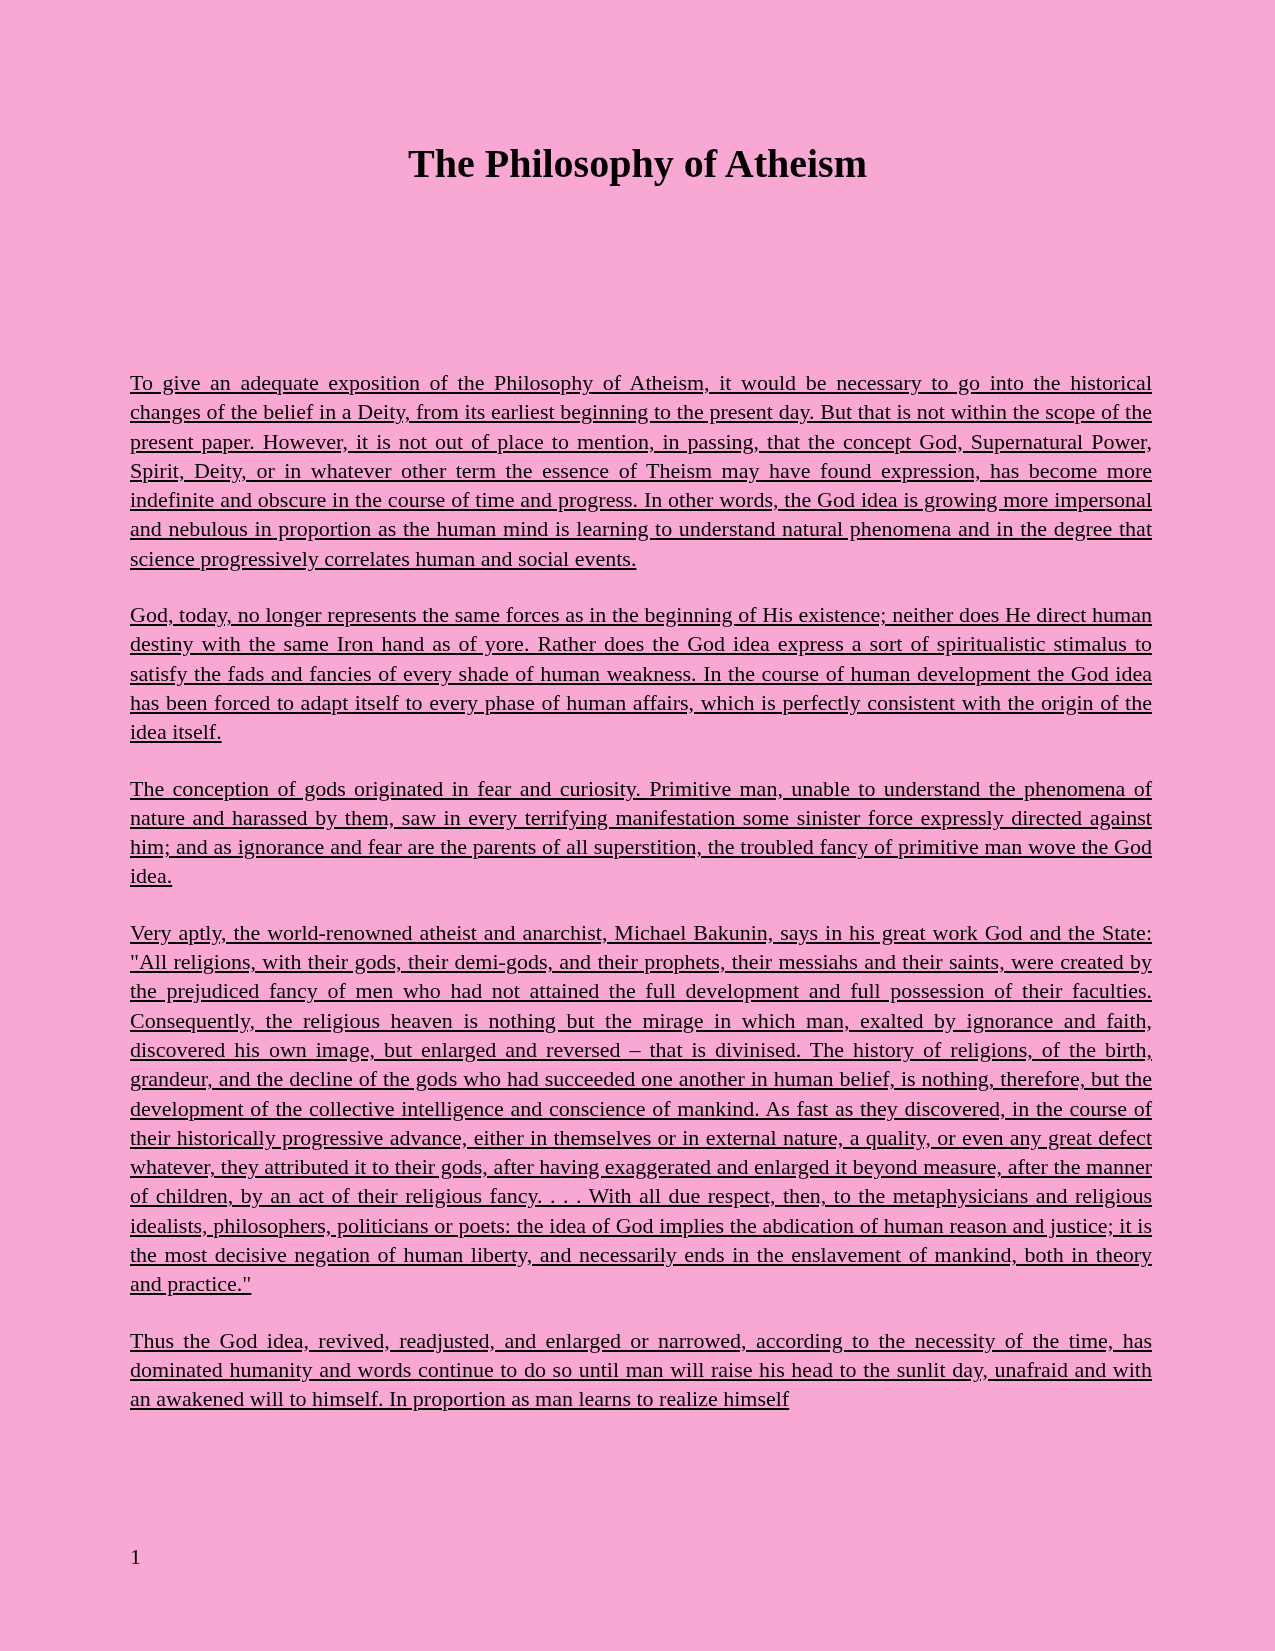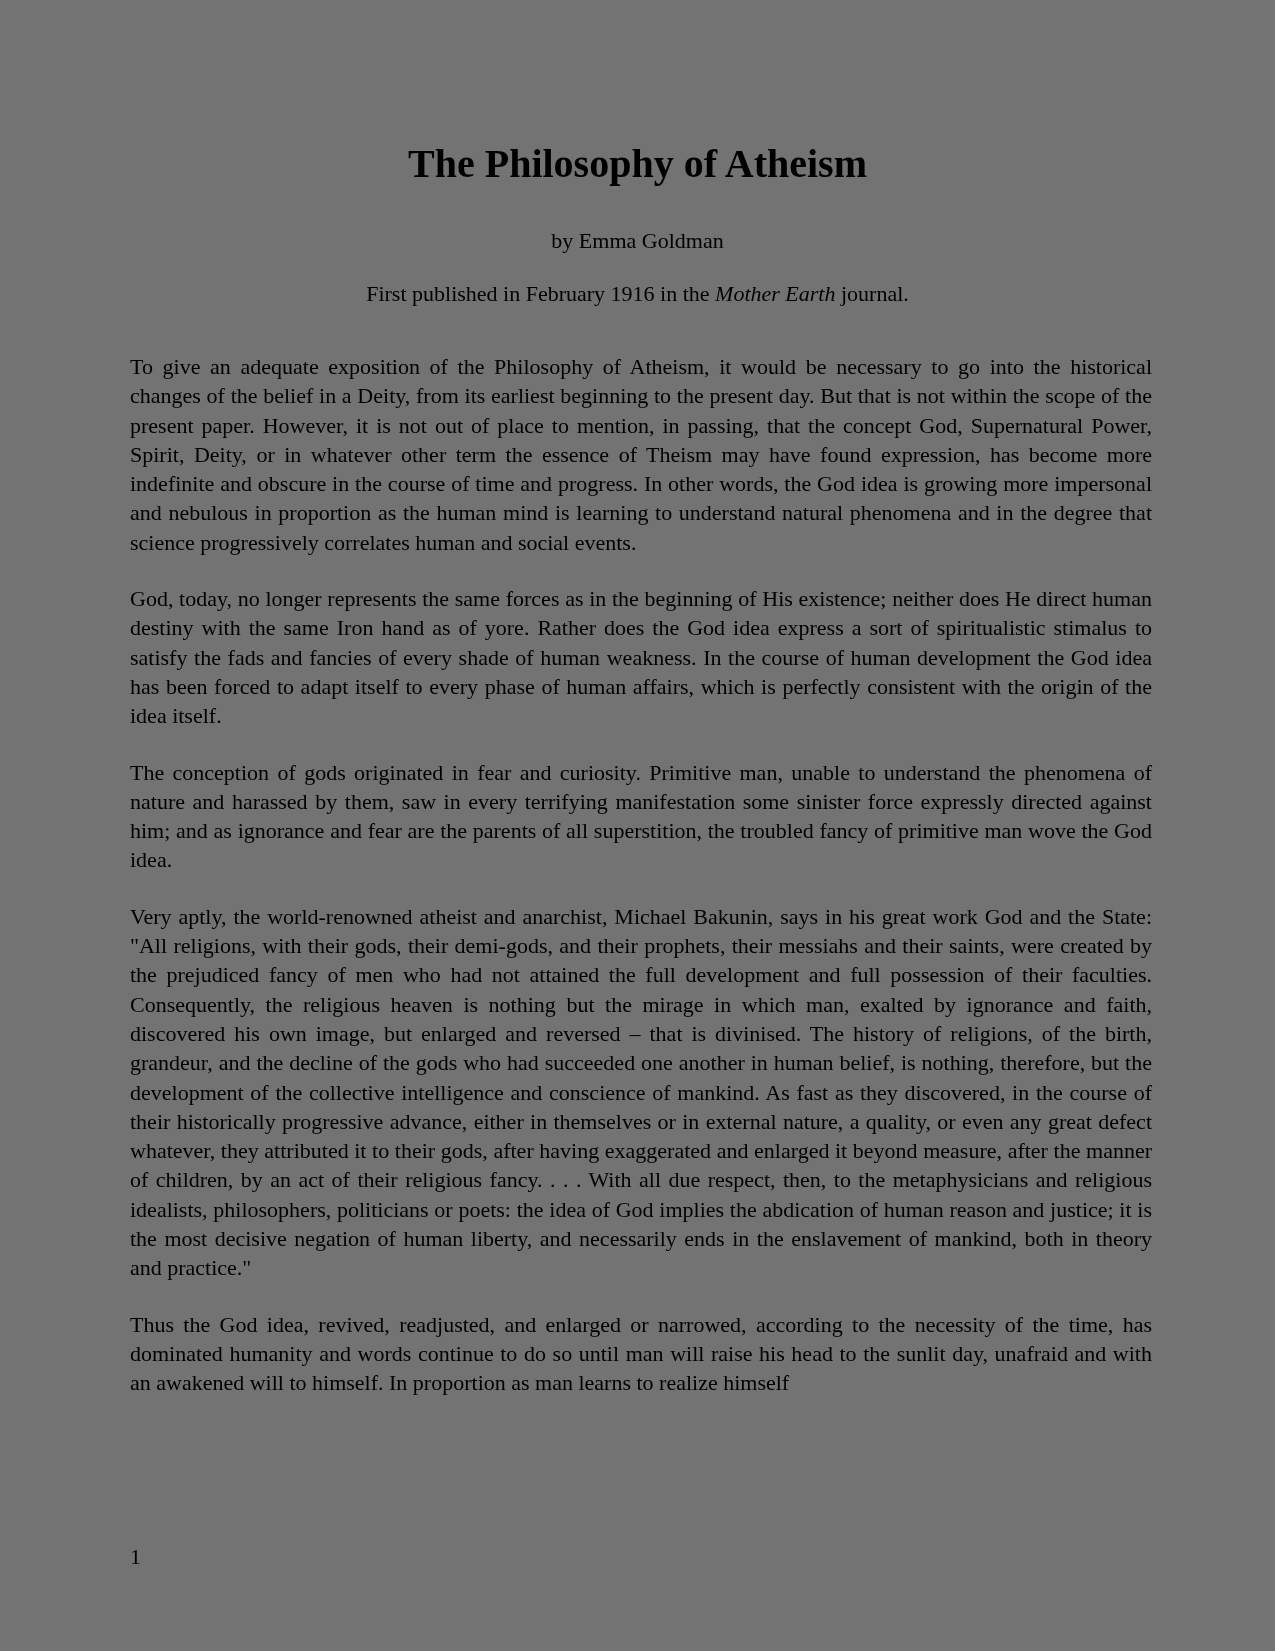--- a/index.html
+++ b/index.html
@@ -4,21 +4,21 @@
 <style>
   html, body {
     margin: 0;
     padding: 0;
     background: #ffffff;
   }
   .page {
     position: relative;
     width: 1275px;
     height: 1651px;
-    background: #737373;
+    background: #f9a8d4;
     color: #000000;
     font-family: "Liberation Serif", "DejaVu Serif", serif;
     overflow: hidden;
   }
   .title {
     position: absolute;
     top: 144px;
     left: 0;
     width: 100%;
     text-align: center;
@@ -53,41 +53,40 @@
     position: absolute;
     top: 352px;
     left: 130px;
     width: 1022px;
     font-size: 22px;
     line-height: 29.3px;
     text-align: justify;
     text-justify: inter-word;
   }
   .body-text p {
-    margin: 0 0 27px 0;
+    margin: 16px 0 27px 0;
     padding: 0;
+    text-decoration: underline;
   }
   .page-number {
     position: absolute;
     top: 1546px;
     left: 130px;
     font-size: 22px;
     line-height: 1;
   }
 </style>
 </head>
 <body>
 
 <div class="page">
 
   <h1 class="title">The Philosophy of Atheism</h1>
 
-  <div class="byline">by Emma Goldman</div>
 
-  <div class="publication"><span>First published in February 1916 in the </span><span class="journal">Mother Earth</span><span> journal.</span></div>
 
   <div class="body-text">
     <p>To give an adequate exposition of the Philosophy of Atheism, it would be necessary to go into the historical changes of the belief in a Deity, from its earliest beginning to the present day. But that is not within the scope of the present paper. However, it is not out of place to mention, in passing, that the concept God, Supernatural Power, Spirit, Deity, or in whatever other term the essence of Theism may have found expression, has become more indefinite and obscure in the course of time and progress. In other words, the God idea is growing more impersonal and nebulous in proportion as the human mind is learning to understand natural phenomena and in the degree that science progressively correlates human and social events.</p>
     <p>God, today, no longer represents the same forces as in the beginning of His existence; neither does He direct human destiny with the same Iron hand as of yore. Rather does the God idea express a sort of spiritualistic stimalus to satisfy the fads and fancies of every shade of human weakness. In the course of human development the God idea has been forced to adapt itself to every phase of human affairs, which is perfectly consistent with the origin of the idea itself.</p>
     <p>The conception of gods originated in fear and curiosity. Primitive man, unable to understand the phenomena of nature and harassed by them, saw in every terrifying manifestation some sinister force expressly directed against him; and as ignorance and fear are the parents of all superstition, the troubled fancy of primitive man wove the God idea.</p>
     <p>Very aptly, the world-renowned atheist and anarchist, Michael Bakunin, says in his great work God and the State: "All religions, with their gods, their demi-gods, and their prophets, their messiahs and their saints, were created by the prejudiced fancy of men who had not attained the full development and full possession of their faculties. Consequently, the religious heaven is nothing but the mirage in which man, exalted by ignorance and faith, discovered his own image, but enlarged and reversed – that is divinised. The history of religions, of the birth, grandeur, and the decline of the gods who had succeeded one another in human belief, is nothing, therefore, but the development of the collective intelligence and conscience of mankind. As fast as they discovered, in the course of their historically progressive advance, either in themselves or in external nature, a quality, or even any great defect whatever, they attributed it to their gods, after having exaggerated and enlarged it beyond measure, after the manner of children, by an act of their religious fancy. . . . With all due respect, then, to the metaphysicians and religious idealists, philosophers, politicians or poets: the idea of God implies the abdication of human reason and justice; it is the most decisive negation of human liberty, and necessarily ends in the enslavement of mankind, both in theory and practice."</p>
     <p>Thus the God idea, revived, readjusted, and enlarged or narrowed, according to the necessity of the time, has dominated humanity and words continue to do so until man will raise his head to the sunlit day, unafraid and with an awakened will to himself. In proportion as man learns to realize himself</p>
   </div>
 
   <div class="page-number">1</div>

